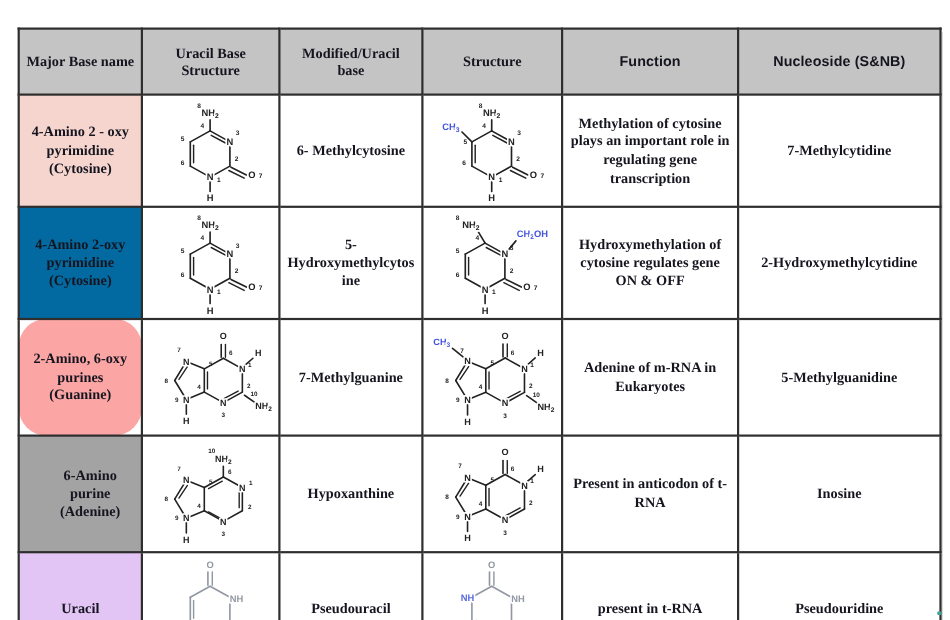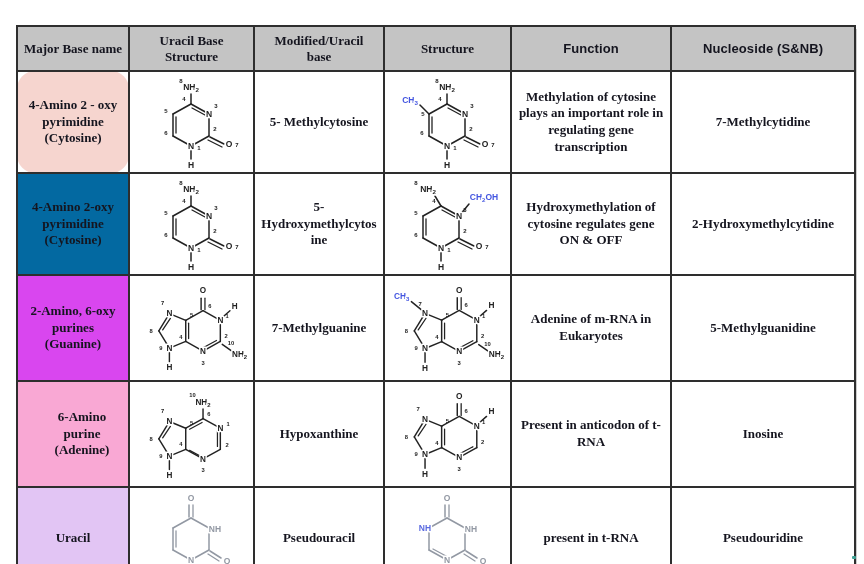--- a/index.html
+++ b/index.html
@@ -16,21 +16,21 @@
   }
   th,td{
     border:2px solid #2e2e2e;text-align:center;vertical-align:middle;
     padding:2px 6px;color:#15151f;
   }
   th{
     background:#c4c4c4;font-size:13px;font-weight:bold;line-height:1.18;
   }
   th.sans{font-family:Liberation Sans, sans-serif;letter-spacing:0.1px;}
   td{font-size:13px;font-weight:600;line-height:1.28;overflow-wrap:break-word;}
-  thead tr{height:45px;}
+  thead tr{height:60px;}
   tbody tr:nth-child(1){height:100px;}
   tbody tr:nth-child(2){height:98px;}
   tbody tr:nth-child(3){height:100px;}
   tbody tr:nth-child(4){height:97px;}
   tbody tr:nth-child(5){height:83px;}
   td.struct-cell{padding:0;}
   .struct{display:flex;align-items:center;justify-content:center;width:100%;height:100%;}
   .struct svg{display:block;}
   .struct svg text{font-family:"Liberation Sans",sans-serif;}
   .artifact-dot{position:absolute;left:852px;top:556px;width:4px;height:3px;border-radius:1px;}
@@ -53,21 +53,21 @@
         <th>Major Base name</th>
         <th>Uracil Base Structure</th>
         <th>Modified/Uracil base</th>
         <th>Structure</th>
         <th class="sans">Function</th>
         <th class="sans">Nucleoside (S&amp;NB)</th>
       </tr>
     </thead>
     <tbody>
       <tr>
-        <td style="background-color: rgb(246, 213, 207); border-radius: 18px;">4-Amino 2 - oxy pyrimidine (Cytosine)</td>
+        <td style="background-color: rgb(246, 213, 207);">4-Amino 2 - oxy pyrimidine (Cytosine)</td>
         <td class="struct-cell">
             <div class="struct">
               <svg xmlns="http://www.w3.org/2000/svg" width="105" height="100" viewBox="0 0 105 100">
                 <line x1="52" y1="32" x2="70" y2="42" stroke="#222222" stroke-width="1.5" stroke-linecap="round"></line>
                 <line x1="70" y1="42" x2="70" y2="64" stroke="#222222" stroke-width="1.5" stroke-linecap="round"></line>
                 <line x1="70" y1="64" x2="52" y2="74" stroke="#222222" stroke-width="1.5" stroke-linecap="round"></line>
                 <line x1="52" y1="74" x2="34" y2="64" stroke="#222222" stroke-width="1.5" stroke-linecap="round"></line>
                 <line x1="34" y1="64" x2="34" y2="42" stroke="#222222" stroke-width="1.5" stroke-linecap="round"></line>
                 <line x1="34" y1="42" x2="52" y2="32" stroke="#222222" stroke-width="1.5" stroke-linecap="round"></line>
                 <line x1="52" y1="32" x2="52" y2="22" stroke="#222222" stroke-width="1.5" stroke-linecap="round"></line>
@@ -85,21 +85,21 @@
                 <text x="60" y="78" font-size="6" text-anchor="middle" fill="#222222">1</text>
                 <text x="98" y="75" font-size="6" text-anchor="middle" fill="#222222">7</text>
                 <text x="52" y="18" font-size="8.5" font-weight="bold" text-anchor="middle" fill="#222222" stroke="#ffffff" stroke-width="3" stroke-linejoin="round" paint-order="stroke">NH<tspan font-size="6.2" dy="2">2</tspan></text>
                 <text x="70" y="45" font-size="8.5" font-weight="bold" text-anchor="middle" fill="#222222" stroke="#ffffff" stroke-width="3" stroke-linejoin="round" paint-order="stroke">N</text>
                 <text x="52" y="77" font-size="8.5" font-weight="bold" text-anchor="middle" fill="#222222" stroke="#ffffff" stroke-width="3" stroke-linejoin="round" paint-order="stroke">N</text>
                 <text x="90" y="75" font-size="8.5" font-weight="bold" text-anchor="middle" fill="#222222" stroke="#ffffff" stroke-width="3" stroke-linejoin="round" paint-order="stroke">O</text>
                 <text x="52" y="96" font-size="8.5" font-weight="bold" text-anchor="middle" fill="#222222" stroke="#ffffff" stroke-width="3" stroke-linejoin="round" paint-order="stroke">H</text>
               </svg>
             </div>
           </td>
-        <td>5- Methylcytosine</td>
+        <td>6- Methylcytosine</td>
         <td class="struct-cell">
             <div class="struct">
               <svg xmlns="http://www.w3.org/2000/svg" width="105" height="100" viewBox="0 0 105 100">
                 <line x1="52" y1="32" x2="70" y2="42" stroke="#222222" stroke-width="1.5" stroke-linecap="round"></line>
                 <line x1="70" y1="42" x2="70" y2="64" stroke="#222222" stroke-width="1.5" stroke-linecap="round"></line>
                 <line x1="70" y1="64" x2="52" y2="74" stroke="#222222" stroke-width="1.5" stroke-linecap="round"></line>
                 <line x1="52" y1="74" x2="34" y2="64" stroke="#222222" stroke-width="1.5" stroke-linecap="round"></line>
                 <line x1="34" y1="64" x2="34" y2="42" stroke="#222222" stroke-width="1.5" stroke-linecap="round"></line>
                 <line x1="34" y1="42" x2="52" y2="32" stroke="#222222" stroke-width="1.5" stroke-linecap="round"></line>
                 <line x1="52" y1="32" x2="52" y2="22" stroke="#222222" stroke-width="1.5" stroke-linecap="round"></line>
@@ -193,21 +193,21 @@
                 <text x="52" y="77" font-size="8.5" font-weight="bold" text-anchor="middle" fill="#222222" stroke="#ffffff" stroke-width="3" stroke-linejoin="round" paint-order="stroke">N</text>
                 <text x="90" y="75" font-size="8.5" font-weight="bold" text-anchor="middle" fill="#222222" stroke="#ffffff" stroke-width="3" stroke-linejoin="round" paint-order="stroke">O</text>
                 <text x="52" y="96" font-size="8.5" font-weight="bold" text-anchor="middle" fill="#222222" stroke="#ffffff" stroke-width="3" stroke-linejoin="round" paint-order="stroke">H</text>
               </svg>
             </div>
           </td>
         <td>Hydroxymethylation of cytosine regulates gene ON &amp; OFF</td>
         <td>2-Hydroxymethylcytidine</td>
       </tr>
       <tr>
-        <td style="background-color: #d946ef;">2-Amino, 6-oxy purines (Guanine)</td>
+        <td style="background-color: #fca5a5; border-radius: 25px;">2-Amino, 6-oxy purines (Guanine)</td>
         <td class="struct-cell">
             <div class="struct">
               <svg xmlns="http://www.w3.org/2000/svg" width="128" height="104" viewBox="0 0 128 104">
                 <line x1="76" y1="34" x2="94" y2="44" stroke="#222222" stroke-width="1.5" stroke-linecap="round"></line>
                 <line x1="94" y1="44" x2="94" y2="66" stroke="#222222" stroke-width="1.5" stroke-linecap="round"></line>
                 <line x1="94" y1="66" x2="76" y2="76" stroke="#222222" stroke-width="1.5" stroke-linecap="round"></line>
                 <line x1="76" y1="76" x2="58" y2="66" stroke="#222222" stroke-width="1.5" stroke-linecap="round"></line>
                 <line x1="58" y1="66" x2="58" y2="44" stroke="#222222" stroke-width="1.5" stroke-linecap="round"></line>
                 <line x1="58" y1="44" x2="76" y2="34" stroke="#222222" stroke-width="1.5" stroke-linecap="round"></line>
                 <line x1="58" y1="44" x2="41" y2="37" stroke="#222222" stroke-width="1.5" stroke-linecap="round"></line>
@@ -285,21 +285,21 @@
                 <text x="41" y="40" font-size="8.5" font-weight="bold" text-anchor="middle" fill="#222222" stroke="#ffffff" stroke-width="3" stroke-linejoin="round" paint-order="stroke">N</text>
                 <text x="41" y="76" font-size="8.5" font-weight="bold" text-anchor="middle" fill="#222222" stroke="#ffffff" stroke-width="3" stroke-linejoin="round" paint-order="stroke">N</text>
                 <text x="41" y="96" font-size="8.5" font-weight="bold" text-anchor="middle" fill="#222222" stroke="#ffffff" stroke-width="3" stroke-linejoin="round" paint-order="stroke">H</text>
               </svg>
             </div>
           </td>
         <td>Adenine of m-RNA in Eukaryotes</td>
         <td>5-Methylguanidine</td>
       </tr>
       <tr>
-        <td style="background-color: #f9a8d4; padding-left: 24px;">6-Amino purine (Adenine)</td>
+        <td style="background-color: #a3a3a3; padding-left: 24px;">6-Amino purine (Adenine)</td>
         <td class="struct-cell">
             <div class="struct">
               <svg xmlns="http://www.w3.org/2000/svg" width="128" height="104" viewBox="0 0 128 104">
                 <line x1="76" y1="36" x2="94" y2="46" stroke="#222222" stroke-width="1.5" stroke-linecap="round"></line>
                 <line x1="94" y1="46" x2="94" y2="68" stroke="#222222" stroke-width="1.5" stroke-linecap="round"></line>
                 <line x1="94" y1="68" x2="76" y2="78" stroke="#222222" stroke-width="1.5" stroke-linecap="round"></line>
                 <line x1="76" y1="78" x2="58" y2="68" stroke="#222222" stroke-width="1.5" stroke-linecap="round"></line>
                 <line x1="58" y1="68" x2="58" y2="46" stroke="#222222" stroke-width="1.5" stroke-linecap="round"></line>
                 <line x1="58" y1="46" x2="76" y2="36" stroke="#222222" stroke-width="1.5" stroke-linecap="round"></line>
                 <line x1="58" y1="46" x2="41" y2="39" stroke="#222222" stroke-width="1.5" stroke-linecap="round"></line>

